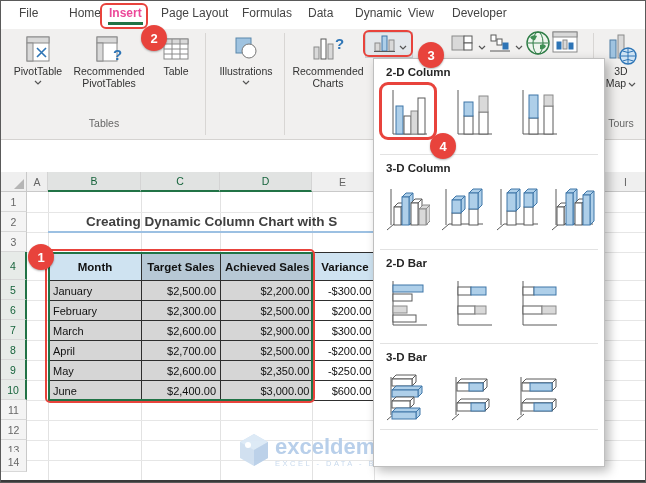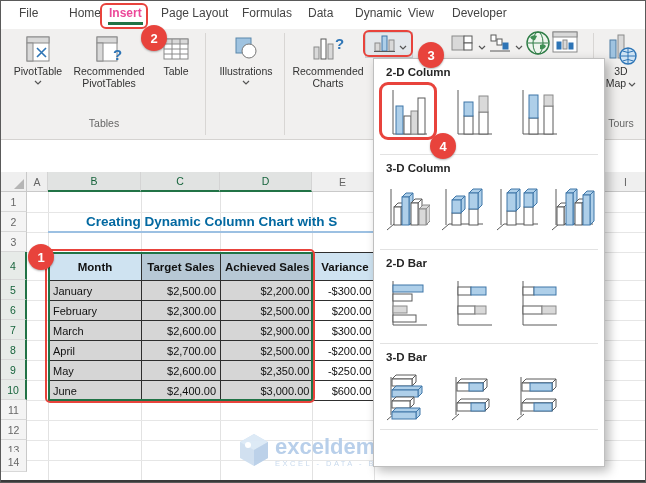--- a/index.html
+++ b/index.html
@@ -31,21 +31,21 @@
   #sheet{position:absolute;left:0;top:171px;width:646px;height:308px;background:#fff;}
   #colhdr-strip{position:absolute;left:0;top:0;width:646px;height:20px;background:#efefef;border-bottom:1px solid #c9c9c9;}
   .colhdr{position:absolute;top:0;height:20px;font-size:10.5px;color:#666;display:flex;align-items:center;justify-content:center;border-right:1px solid #d4d4d4;}
   .colhdr.sel{background:#e1e3e2;color:#17643c;border-bottom:2px solid #217346;}
   .rowhdr{position:absolute;left:0;width:26px;font-size:10.5px;color:#666;display:flex;align-items:center;justify-content:center;background:#f4f4f4;border-bottom:1px solid #d8d8d8;border-right:1px solid #c9c9c9;}
   .rowhdr.sel{background:#e7ebe8;color:#17643c;border-right:2px solid #217346;}
   #corner{position:absolute;left:0;top:0;width:26px;height:20px;background:#efefef;border-right:1px solid #c9c9c9;border-bottom:1px solid #c9c9c9;}
   #corner:after{content:"";position:absolute;right:2px;bottom:2px;border-left:10px solid transparent;border-bottom:10px solid #b5b5b5;}
   .gridv{position:absolute;width:1px;background:#e2e2e2;top:20px;}
   .gridh{position:absolute;height:1px;background:#e6e6e6;left:26px;}
-  #title{position:absolute;left:85px;top:42px;font-size:13.5px;font-weight:bold;color:#0369a1;white-space:nowrap;}
+  #title{position:absolute;left:85px;top:42px;font-size:13.5px;font-weight:bold;color:#404040;white-space:nowrap;}
   #title-underline{position:absolute;left:47px;top:59px;width:326px;height:2px;background:#9cc0e2;}
   
   #dtable{position:absolute;left:47px;top:80px;border-collapse:collapse;}
   #dtable td,#dtable th{border:1px solid #2e2e2e;font-size:11px;color:#111;padding:0 4px;overflow:hidden;white-space:nowrap;}
   #dtable th{font-weight:bold;font-size:11.5px;text-align:center;}
   .hdr-blue{background:#cfe3f1;}
   .hdr-selblue{background:#b7c8d5;}
   .cell-sel{background:#d6d6d6;}
   .cell-left{text-align:left;}
   .cell-right{text-align:right;}

